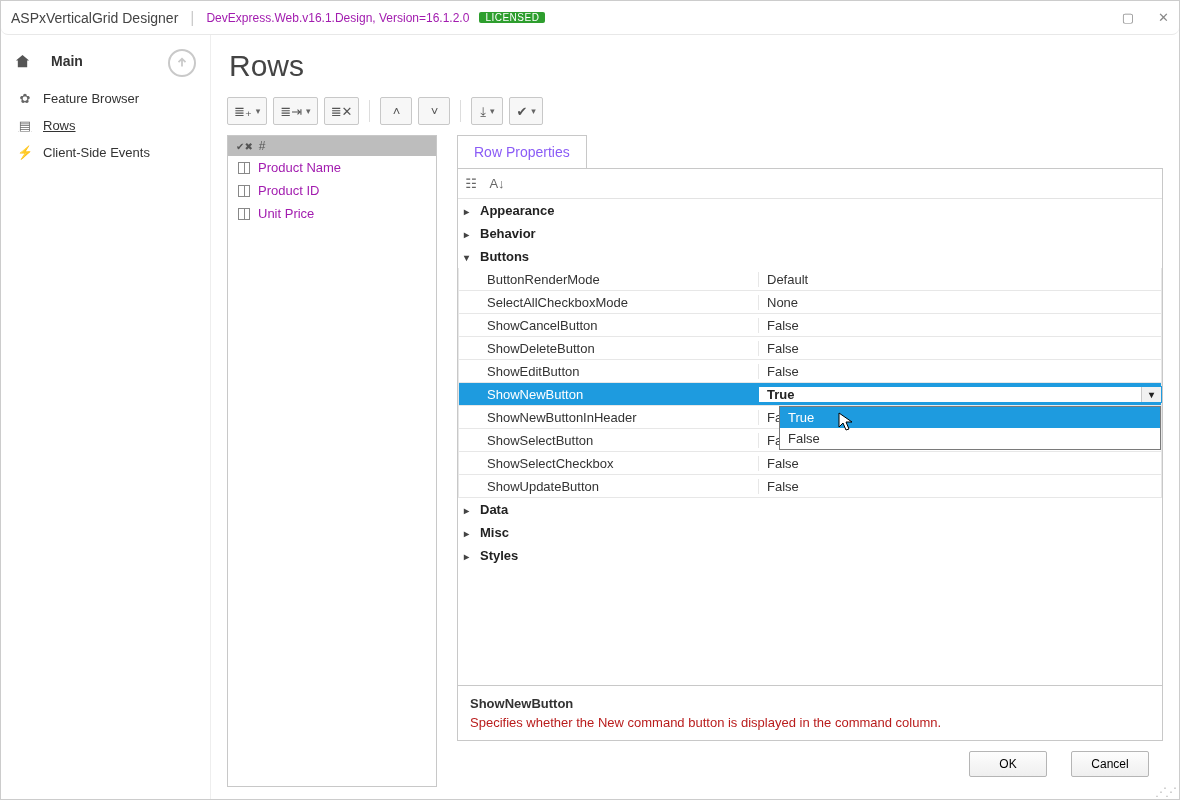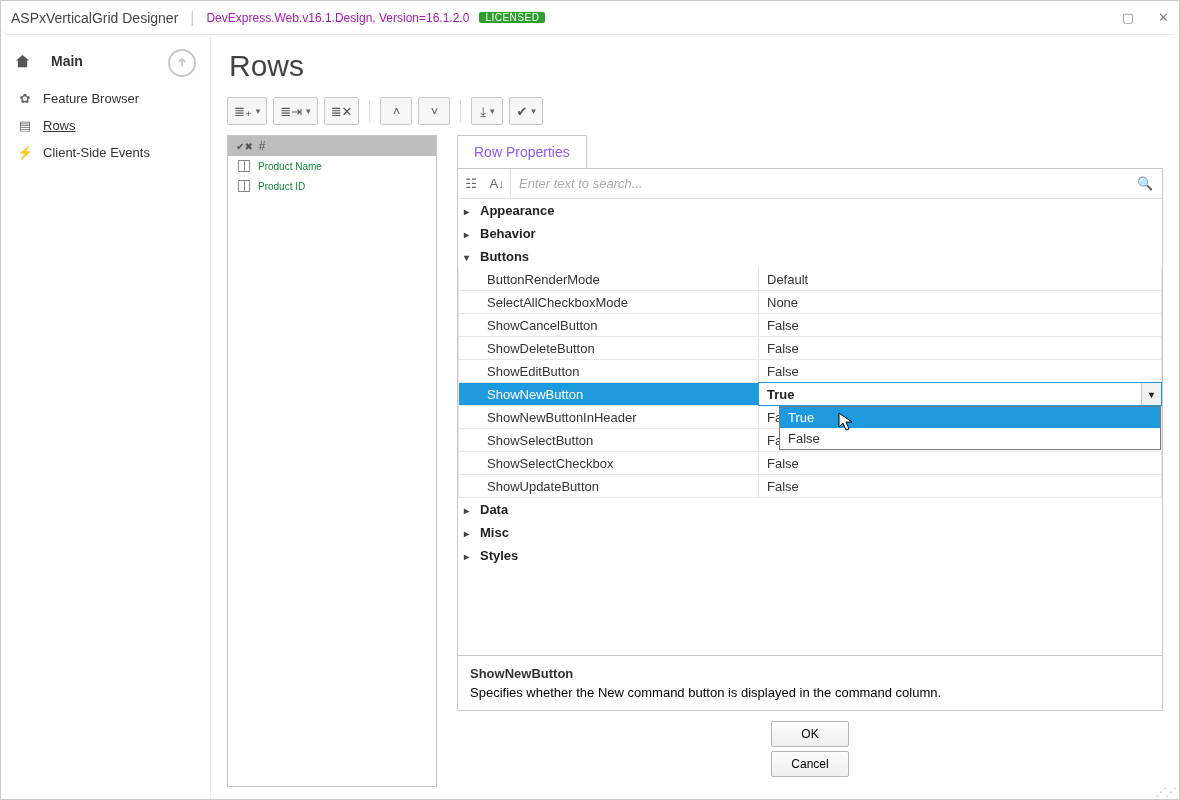--- a/index.html
+++ b/index.html
@@ -26,55 +26,55 @@
 
   .toolbar { display:flex; gap:6px; align-items:center; margin-bottom:10px; }
   .tb-btn { height:28px; min-width:32px; border:1px solid #c8c8c8; background:#f7f7f7; border-radius:2px; display:flex; align-items:center; justify-content:center; padding:0 6px; cursor:pointer; }
   .tb-btn .glyph { font-size:13px; color:#555; line-height:1; }
   .tb-btn .caret { font-size:9px; color:#666; margin-left:4px; }
   .tb-sep { width:1px; height:22px; background:#ddd; margin:0 4px; }
 
   .columns { flex:1; display:flex; gap:20px; min-height:0; }
   .rowslist { width:210px; border:1px solid #c8c8c8; display:flex; flex-direction:column; }
   .rowslist .sel-row { background:#bdbdbd; color:#555; padding:3px 8px; font-size:12px; display:flex; align-items:center; gap:6px; }
-  .rowitem { padding:4px 10px; font-size:10px; color:#15803d; display:flex; align-items:center; gap:8px; cursor:pointer; }
+  .rowitem { padding:4px 10px; font-size:13px; color:#a21caf; display:flex; align-items:center; gap:8px; cursor:pointer; }
   .rowicon { width:12px; height:12px; border:1px solid #888; display:inline-block; position:relative; }
   .rowicon::after { content:""; position:absolute; left:5px; top:0; bottom:0; width:1px; background:#888; }
 
   .props-wrap { flex:1; display:flex; flex-direction:column; min-width:0; }
   .tabstrip { display:flex; }
   .tab { border:1px solid #c8c8c8; border-bottom:none; padding:8px 16px; font-size:14px; color:#8b5cf6; background:#fff; }
   .propgrid { flex:1; border:1px solid #c8c8c8; display:flex; flex-direction:column; overflow:hidden; }
   .pg-tools { display:flex; align-items:center; border-bottom:1px solid #e3e3e3; height:30px; }
   .pg-tool { width:26px; height:26px; display:flex; align-items:center; justify-content:center; color:#666; font-size:13px; cursor:pointer; }
   .searchbox { flex:1; display:flex; align-items:center; border-left:1px solid #e3e3e3; height:100%; padding:0 8px; }
   .searchbox input { border:none; outline:none; flex:1; font-size:13px; color:#333; }
   .searchbox input::placeholder { color:#aaa; font-style:italic; }
   .searchbox .mag { color:#888; font-size:13px; }
 
   .pg-body { flex:1; overflow:auto; position:relative; }
   .pg-cat { padding:4px 10px 4px 22px; font-size:13px; font-weight:700; color:#222; position:relative; cursor:pointer; }
   .pg-cat .arrow { position:absolute; left:6px; top:7px; font-size:10px; color:#444; }
-  .pg-row { display:flex; font-size:13px; height:23px; border:1px solid #e7e7e7; border-top:none; }
+  .pg-row { display:flex; font-size:13px; height:23px; border:1px solid #e7e7e7; border-top:none;align-items:center; }
   .pg-row .k { width:300px; padding-left:28px; display:flex; align-items:center; border-right:1px solid #e7e7e7; }
   .pg-row .v { flex:1; padding-left:8px; display:flex; align-items:center; }
   .pg-row.sel { background:#1e9bdf; color:#fff; }
   .pg-row.sel .k { border-right-color:#1e9bdf; }
   .pg-row.sel .v { font-weight:700; background:#fff; color:#222; border:1px solid #1e9bdf; margin:-1px; position:relative; }
   .dd-btn { position:absolute; right:0; top:0; bottom:0; width:20px; border-left:1px solid #c8c8c8; background:#f1f1f1; display:flex; align-items:center; justify-content:center; font-size:10px; cursor:pointer; }
 
   .dropdown { position:absolute; left:321px; right:1px; top:0; border:1px solid #7a7a7a; background:#fff; z-index:10; }
   .dd-opt { padding:3px 8px; font-size:13px; cursor:pointer; }
   .dd-opt.sel { background:#1e9bdf; color:#fff; }
 
   .desc { border-top:1px solid #c8c8c8; padding:10px 12px; font-size:13px; }
   .desc .dtitle { font-weight:700; margin-bottom:4px; }
-  .desc .dtext { color:#000000; }
-
-  .footer { display:flex; justify-content:flex-end; align-items:center; gap:4px; padding:10px 14px;flex-direction:column; }
+  .desc .dtext { color:#b91c1c; }
+
+  .footer { display:flex; justify-content:flex-end; align-items:center; gap:24px; padding:10px 14px; }
   .fbtn { min-width:78px; height:26px; border:1px solid #b5b5b5; background:linear-gradient(#fdfdfd,#efefef); font-size:12px; border-radius:2px; cursor:pointer; }
   .resize-grip { position:absolute; right:4px; bottom:4px; color:#bbb; font-size:12px; letter-spacing:-2px; line-height:6px; }
 
   .pg-rows-wrap { position:relative; }
 
   svg { display:block; }
 </style>
 </head>
 <body>
 
@@ -163,35 +163,35 @@
             <span>#</span>
           </div>
           <div class="rowitem">
             <span class="rowicon"></span>
             <span>Product Name</span>
           </div>
           <div class="rowitem">
             <span class="rowicon"></span>
             <span>Product ID</span>
           </div>
+          <div class="rowitem">
+            <span class="rowicon"></span>
+            <span>Unit Price</span>
+          </div>
         </div>
 
         <div class="props-wrap">
           <div class="tabstrip">
             <div class="tab">Row Properties</div>
           </div>
           <div class="propgrid">
 
             <div class="pg-tools">
               <div class="pg-tool">☷</div>
               <div class="pg-tool">A↓</div>
-              <div class="searchbox">
-                <input placeholder="Enter text to search..." style="">
-                <span class="mag">🔍</span>
-              </div>
             </div>
 
             <div class="pg-body">
               <div class="pg-cat"><span class="arrow">▸</span><span>Appearance</span></div>
               <div class="pg-cat"><span class="arrow">▸</span><span>Behavior</span></div>
               <div class="pg-cat"><span class="arrow">▾</span><span>Buttons</span></div>
 
               <div class="pg-rows-wrap" id="pg-rows-wrap">
                   <div class="pg-row">
                     <div class="k">ButtonRenderMode</div>

